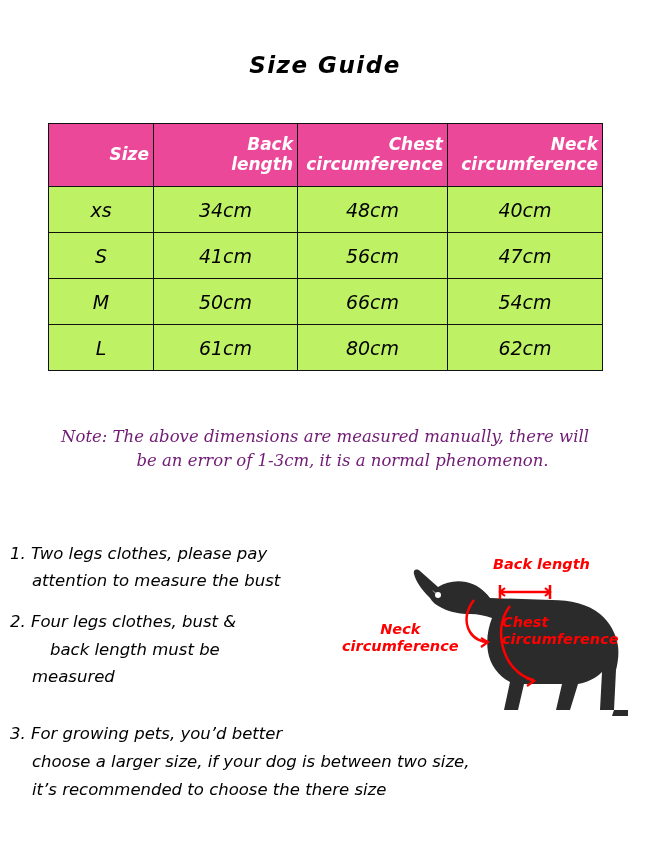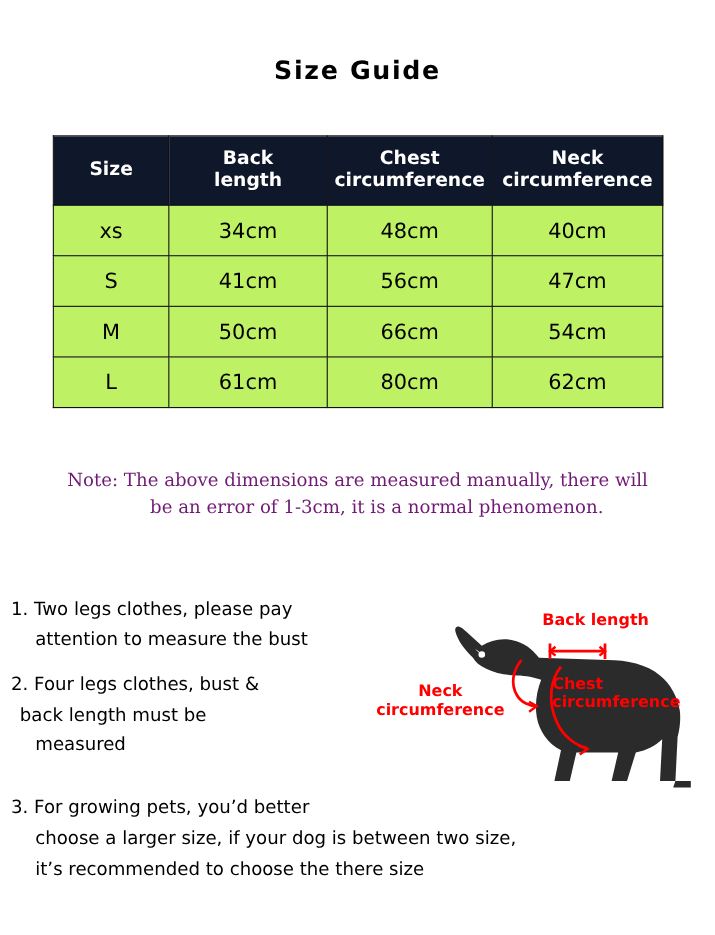--- a/index.html
+++ b/index.html
@@ -13,20 +13,21 @@
     position: relative;
     font-family: "DejaVu Sans", sans-serif;
     color: #000000;
     overflow: hidden;
   }
 
   .page {
     position: relative;
     width: 650px;
     height: 850px;
+    font-style: italic;
   }
 
   
   .title {
     position: absolute;
     top: 52px;
     left: 0;
     width: 650px;
     text-align: center;
     font-size: 23px;
@@ -48,27 +49,28 @@
     table-layout: fixed;
   }
   table.size-table th,
   table.size-table td {
     border: 1px solid #111111;
     text-align: center;
     vertical-align: middle;
     font-family: "DejaVu Sans", sans-serif;
   }
   table.size-table thead th {
-    background: #0f172a;
+    background: #ec4899;
     color: #ffffff;
     font-size: 17px;
     font-weight: bold;
     height: 58px;
     line-height: 1.15;
     padding: 2px 4px;
+    text-align: right;
   }
   table.size-table tbody td {
     background: #bef264;
     color: #000000;
     font-size: 19px;
     height: 45px;
     padding: 0;
   }
   col.c1 { width: 105px; }
   col.c2 { width: 144px; }
@@ -231,21 +233,21 @@
 
   <div class="instructions">
     <div class="instr">
       <span class="num">1.</span>
       <span class="txt">Two legs clothes, please pay</span><br>
       <span class="txt" style="margin-left:22px">attention to measure the bust</span>
     </div>
     <div class="instr">
       <span class="num">2.</span>
       <span class="txt">Four legs clothes, bust &amp;</span><br>
-      <span class="txt" style="margin-left:8px">back length must be</span><br>
+      <span class="txt" style="margin-left:40px">back length must be</span><br>
       <span class="txt" style="margin-left:22px">measured</span>
     </div>
   </div>
 
   <div class="instr-3">
     <span class="num">3.</span>
     <span class="txt">For growing pets, you’d better</span><br>
     <span class="txt" style="margin-left:22px">choose a larger size, if your dog is between two size,</span><br>
     <span class="txt" style="margin-left:22px">it’s recommended to choose the there size</span>
   </div>

